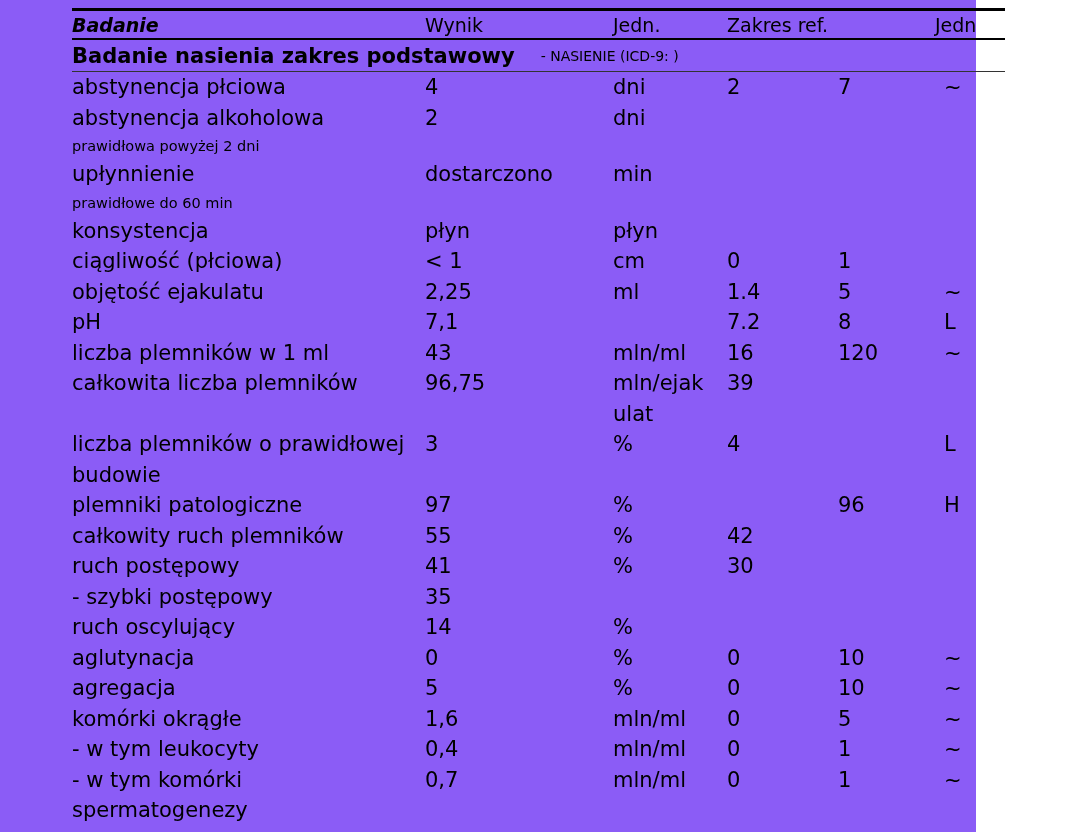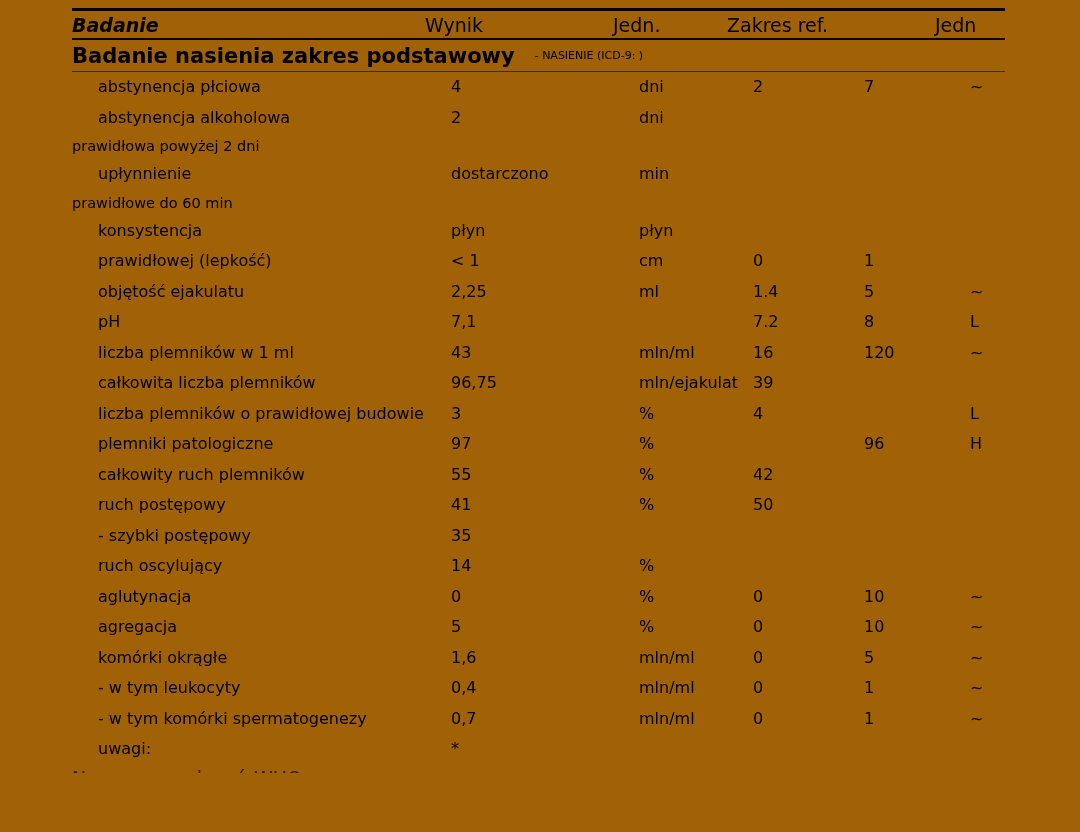--- a/index.html
+++ b/index.html
@@ -7,23 +7,23 @@
     padding: 0;
     background: #ffffff;
     width: 1080px;
     height: 832px;
     overflow: hidden;
     font-family: "DejaVu Sans", "Liberation Sans", sans-serif;
     color: #000;
   }
   .page {
     position: relative;
-    width: 1080px;
+    width: 976px;
     height: 832px;
-    background: #a16207;
+    background: #8b5cf6;
   }
   .report {
     position: absolute;
     left: 72px;
     top: 8px;
     width: 933px;
   }
   .top-rule {
     border-top: 3px solid #000;
   }
@@ -42,29 +42,29 @@
     align-items: center;
     border-bottom: 1px solid #333;
     white-space: nowrap;
     gap: 20px;
   }
   .section-title {
     font-weight: bold;
     font-size: 21px;
   }
   .section-subtitle {
-    font-size: 11px;
+    font-size: 14px;
+    margin-left: 6px;
   }
   .row {
     display: grid;
     grid-template-columns: 353px 188px 114px 111px 97px 70px;
     align-items: start;
-    font-size: 16px;
+    font-size: 21px;
     line-height: 30.5px;
-    margin-left: 26px;
   }
   .row > div { overflow: hidden; }
   .cell-label  { padding-right: 6px; }
   .cell-unit   { word-break: break-all; padding-right: 14px; }
   .cell-norm   { padding-left: 9px; }
   .note-row {
     font-size: 14.5px;
     line-height: 26px;
     height: 26px;
   }
@@ -130,21 +130,21 @@
   </div>
         <div class="row">
     <div class="cell-label">konsystencja</div>
     <div class="cell-result">płyn</div>
     <div class="cell-unit">płyn</div>
     <div class="cell-refmin"></div>
     <div class="cell-refmax"></div>
     <div class="cell-norm"></div>
   </div>
         <div class="row">
-    <div class="cell-label">prawidłowej (lepkość)</div>
+    <div class="cell-label">ciągliwość (płciowa)</div>
     <div class="cell-result">&lt; 1</div>
     <div class="cell-unit">cm</div>
     <div class="cell-refmin">0</div>
     <div class="cell-refmax">1</div>
     <div class="cell-norm"></div>
   </div>
         <div class="row">
     <div class="cell-label">objętość ejakulatu</div>
     <div class="cell-result">2,25</div>
     <div class="cell-unit">ml</div>
@@ -197,21 +197,21 @@
     <div class="cell-result">55</div>
     <div class="cell-unit">%</div>
     <div class="cell-refmin">42</div>
     <div class="cell-refmax"></div>
     <div class="cell-norm"></div>
   </div>
         <div class="row">
     <div class="cell-label">ruch postępowy</div>
     <div class="cell-result">41</div>
     <div class="cell-unit">%</div>
-    <div class="cell-refmin">50</div>
+    <div class="cell-refmin">30</div>
     <div class="cell-refmax"></div>
     <div class="cell-norm"></div>
   </div>
         <div class="row">
     <div class="cell-label">- szybki postępowy</div>
     <div class="cell-result">35</div>
     <div class="cell-unit"></div>
     <div class="cell-refmin"></div>
     <div class="cell-refmax"></div>
     <div class="cell-norm"></div>

